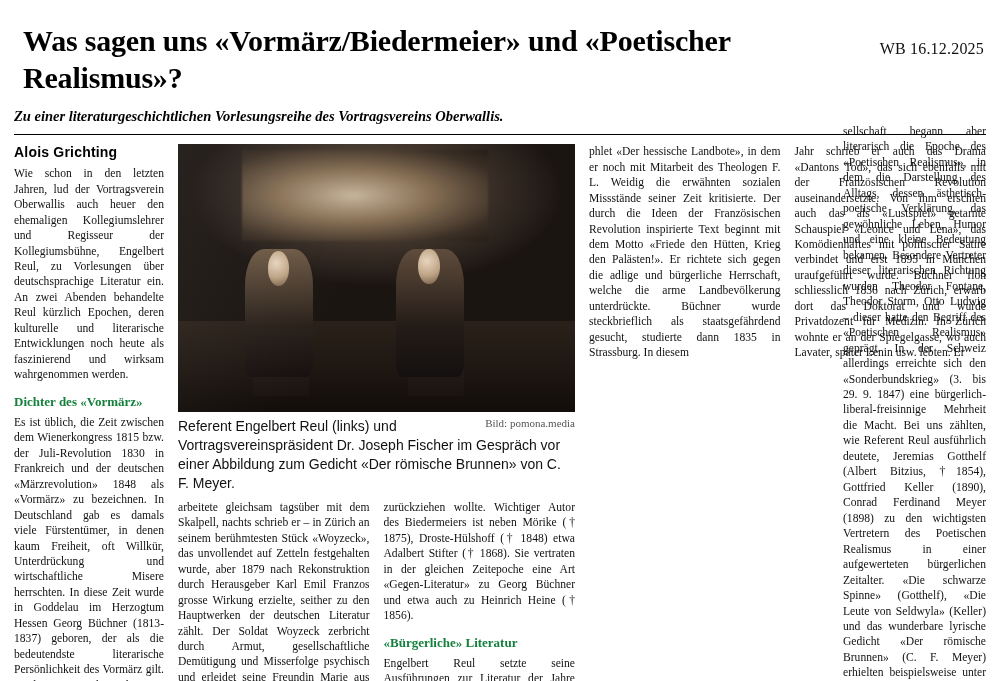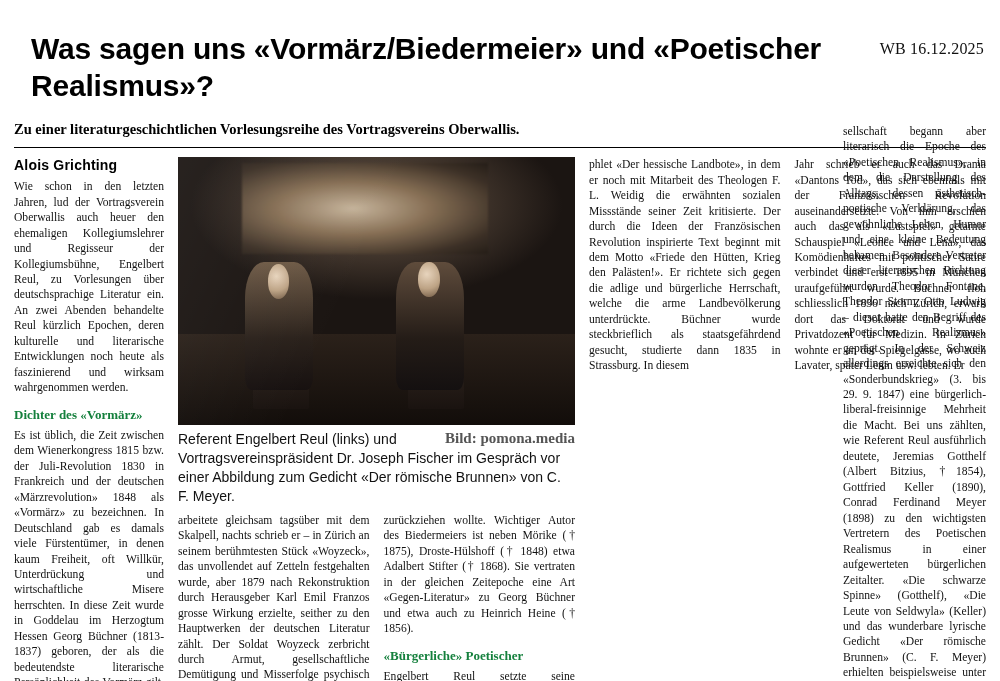--- a/index.html
+++ b/index.html
@@ -20,44 +20,45 @@
     height: 681px;
     padding: 0;
     box-sizing: border-box;
   }
   
   .header {
     position: relative;
     padding: 14px 14px 0 14px;
   }
   .headline {
-    font-family: Liberation Sans, sans-serif;
+    font-family: Liberation Serif, serif;
     font-weight: bold;
     font-size: 30px;
     line-height: 1.22;
     letter-spacing: -0.2px;
     color: #000;
-    margin: 17px;
+    margin: 9px;
     max-width: 800px;
   }
   .issue-date {
     position: absolute;
     top: 40px;
     right: 16px;
     font-size: 16px;
     font-family: Liberation Serif, serif;
     color: #111;
     letter-spacing: 0.2px;
   }
   .subhead {
     margin: 12px 0 0 0;
     font-size: 14.5px;
     font-weight: bold;
     font-family: "Liberation Serif", serif;
     color: #000;
+    font-style: italic;
   }
   .rule {
     margin: 9px 14px 0 14px;
     border: 0;
     border-top: 1px solid #000;
   }
   
   .columns {
     position: relative;
     margin: 9px 14px 0 14px;
@@ -178,22 +179,21 @@
   .caption {
     margin-top: 5px;
     font-family: "Liberation Sans", sans-serif;
     font-size: 14px;
     line-height: 1.35;
     color: #111;
   }
   .credit {
     float: right;
     color: #555;
-    font-size: 15px;
-    font-weight: bold;
+    font-size: 11px;
   }
   .caption-wrap::after {
     content: "";
     display: block;
     clear: both;
   }
 </style>
 </head>
 <body>
 
@@ -244,21 +244,21 @@
       <div>
         <p class="body">Jahr schrieb er auch das Drama «Dantons Tod», das sich ebenfalls mit der Französischen Revolution auseinandersetzte. Von ihm erschien auch das als «Lustspiel» getarnte Schauspiel «Leonce und Lena», das Komödienhaftes mit politischer Satire verbindet und erst 1895 in München uraufgeführt wurde. Büchner floh schliesslich 1836 nach Zürich, erwarb dort das Doktorat und wurde Privatdozent für Medizin. In Zürich wohnte er an der Spiegelgasse, wo auch Lavater, später Lenin usw. lebten. Er</p>
       </div>
 
       <div>
         <p class="body">arbeitete gleichsam tagsüber mit dem Skalpell, nachts schrieb er – in Zürich an seinem berühmtesten Stück «Woyzeck», das unvollendet auf Zetteln festgehalten wurde, aber 1879 nach Rekonstruktion durch Herausgeber Karl Emil Franzos grosse Wirkung erzielte, seither zu den Hauptwerken der deutschen Literatur zählt. Der Soldat Woyzeck zerbricht durch Armut, gesellschaftliche Demütigung und Misserfolge psychisch und erleidet seine Freundin Marie aus Eifersucht und Verzweiflung, da sie sich auch mit einem Tambourmayor eingelassen hatte. Büchner starb 1837, vermutlich an einer Infektion (an Typhus?). Der Georg-Büchner-Preis, eine der grossen Auszeichnungen der deutschen Literatur und in Zürich auch eine Gedenktafel an der Spiegelgasse, erinnern an ihn. Er erweist sich als politischer und sozialer Vordenker des modernen Menschen. Seine revolutionäre Haltung und seine Werke zeigen gut auf, wie gereizt die vormärzliche politische Stimmung in der akademischen Jugend der deutschen Gebiete um 1848 war. Man denkt etwa an die Bewegung «Junges Deutschland». Die Vormärzzeit gilt aber – literarisch gesehen – als «Biedermeier», das sich nach den napoleonischen Wirren endlich einmal ins Private, ins Gemütliche usw.</p>
       </div>
 
       <div>
         <p class="body">zurückziehen wollte. Wichtiger Autor des Biedermeiers ist neben Mörike († 1875), Droste-Hülshoff († 1848) etwa Adalbert Stifter († 1868). Sie vertraten in der gleichen Zeitepoche eine Art «Gegen-Literatur» zu Georg Büchner und etwa auch zu Heinrich Heine († 1856).</p>
-        <div class="subtitle">«Bürgerliche» Poetischer</div>
+        <div class="subtitle">«Bürgerliche» Literatur</div>
         <p class="body">Engelbert Reul setzte seine Ausführungen zur Literatur der Jahre 1848-1890, dem sogenannten «Poetischen Realismus», in der zweiten Vorlesung auch die Erörterung geschichtlicher Ereignisse voran. Sie begannen in Deutschland mit der «Märzrevolution» (18. 3. 1848) gegen Preussens Königreich und dann in London mit dem Druck des «Kommunistischen Manifestes» (21. 2. 1848), dem Kampf der Besitzenden und dem armen Lohnempfängern einer aufkommenden kapitalistischen Industrialisierung mit dem Motto charakterisierte: «Proletarier aller Länder, vereinigt euch!». In Deutschland entstand auch nach der Paulskirchen-Versammlung in Frankfurt (1848/1849) und nach der Verfassungsänderung (Konstitutionelle Monarchie, Meinungs- und Pressefreiheit usw.) dann kein Nationalstaat. Der Adel behielt seine Macht und Stellung weitgehend. In der wirtschaftlich und politisch erstarkenden bürgerlichen Ge-</p>
       </div>
 
     </div>
   </div>
 
   <div style="position:absolute; left:843px; top:124px; width:143px;">
     <p class="body">sellschaft begann aber literarisch die Epoche des «Poetischen Realismus», in dem die Darstellung des Alltags, dessen ästhetisch-poetische Verklärung, das gewöhnliche Leben, Humor und eine kleine Bedeutung bekamen. Besondere Vertreter dieser literarischen Richtung wurden Theodor Fontane, Theodor Storm, Otto Ludwig – dieser hatte den Begriff des «Poetischen Realismus» geprägt. In der Schweiz allerdings erreichte sich den «Sonderbundskrieg» (3. bis 29. 9. 1847) eine bürgerlich-liberal-freisinnige Mehrheit die Macht. Bei uns zählten, wie Referent Reul ausführlich deutete, Jeremias Gotthelf (Albert Bitzius, †1854), Gottfried Keller (1890), Conrad Ferdinand Meyer (1898) zu den wichtigsten Vertretern des Poetischen Realismus in einer aufgewerteten bürgerlichen Zeitalter. «Die schwarze Spinne» (Gotthelf), «Die Leute von Seldwyla» (Keller) und das wunderbare lyrische Gedicht «Der römische Brunnen» (C. F. Meyer) erhielten beispielsweise unter vielen anderen literarischen Werken der damaligen Zeit tiefer gehende Analysen, die den Besuch der von Engelbert Reul gestalteten literaturgeschichtlichen Betrachtungen des Vortragsvereins Oberwallis als sehr interessant und wertvoll erscheinen lassen. Sie würden mehr Besucher verdienen.</p>
   </div>
 

